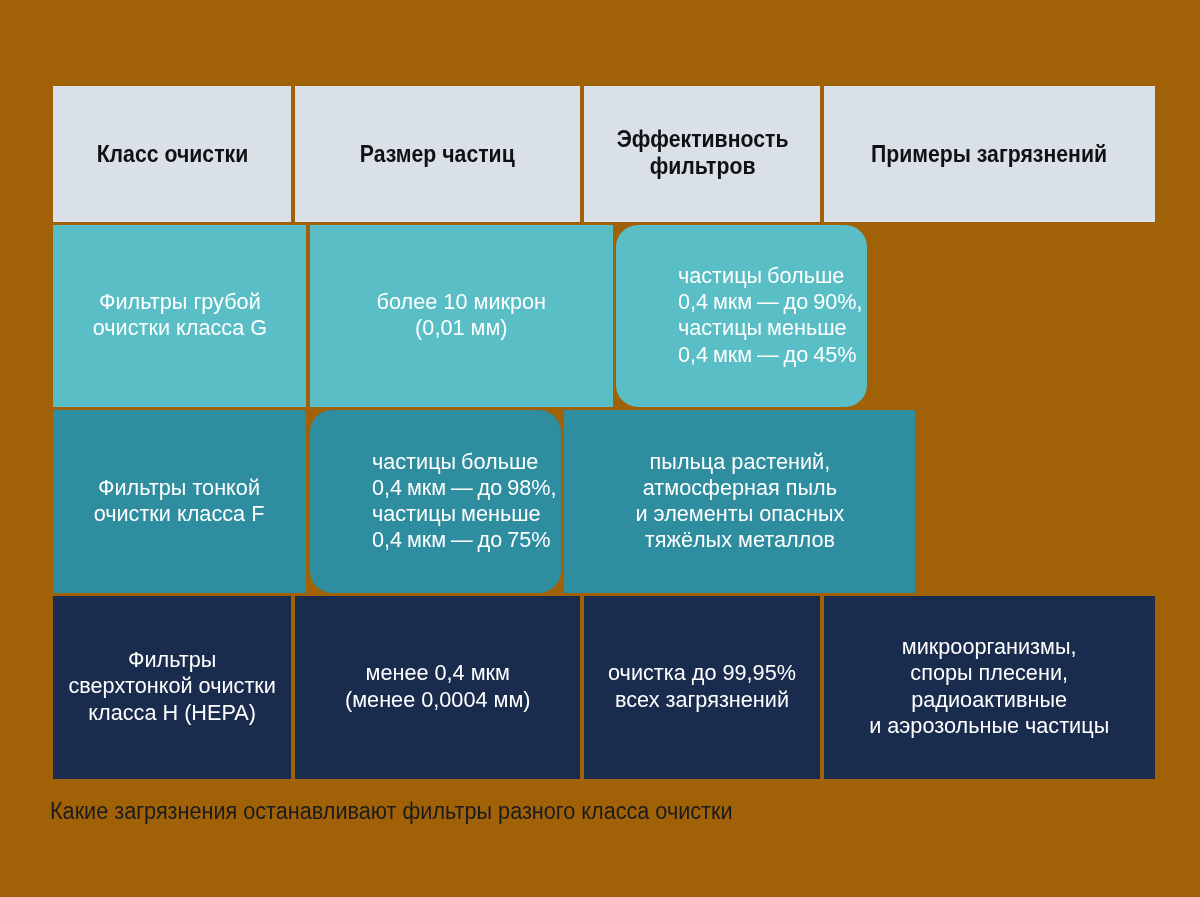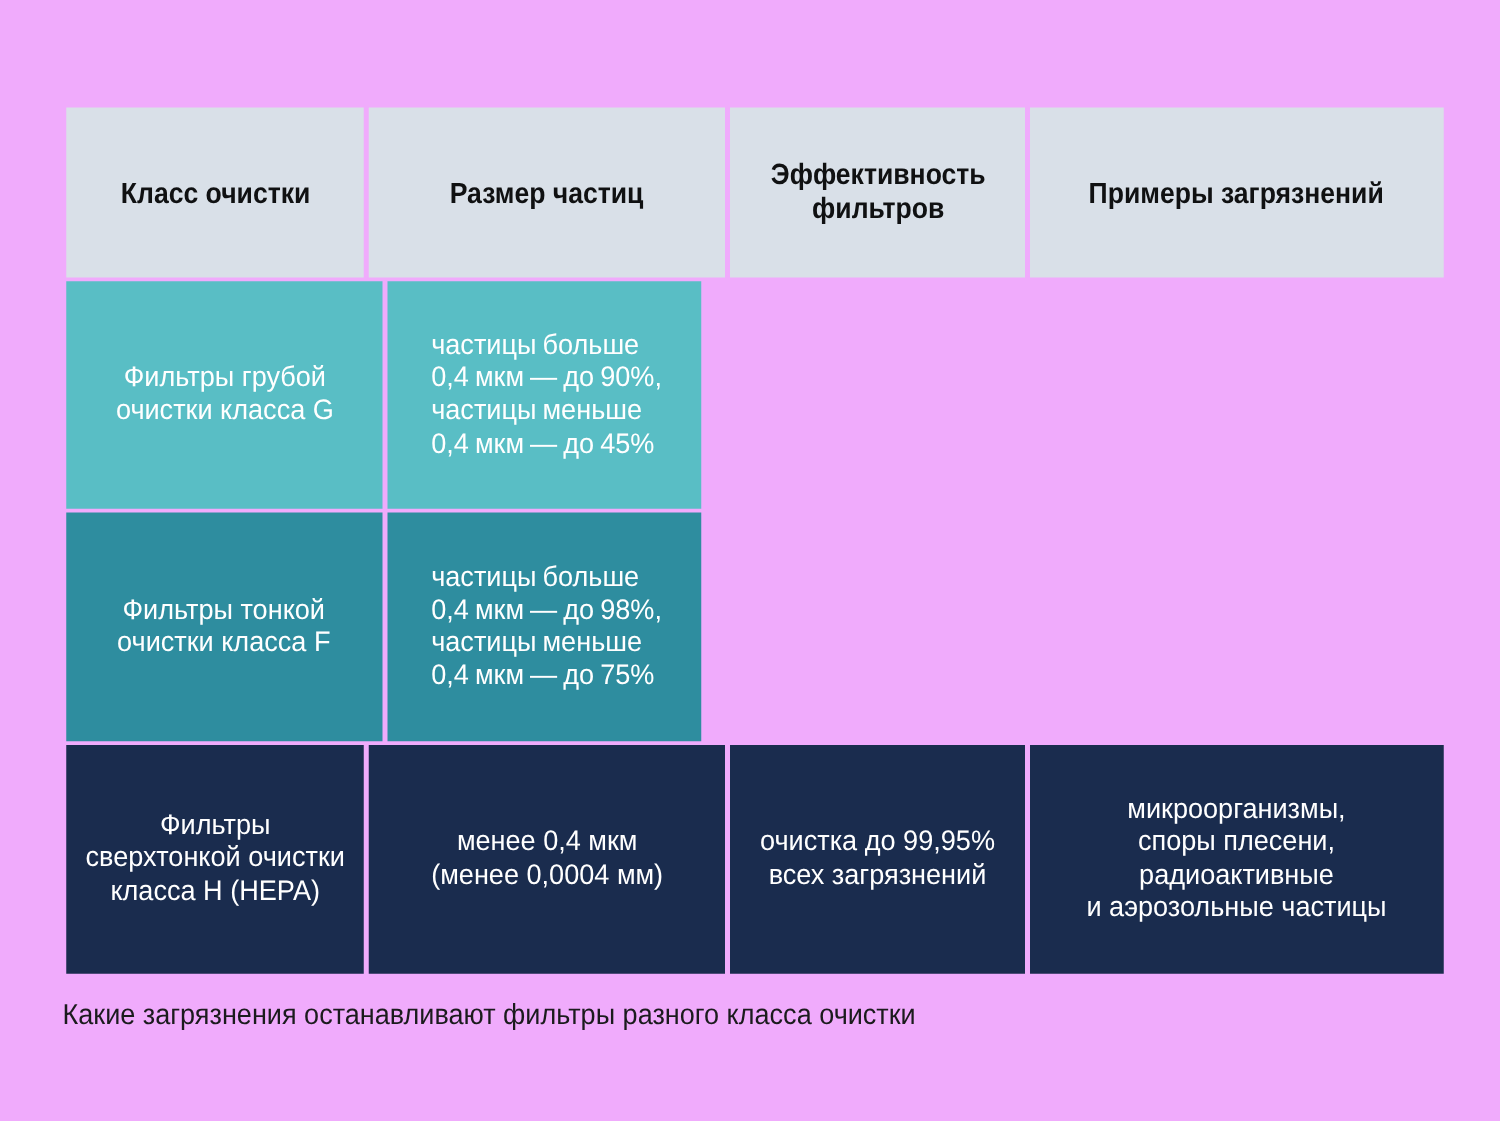--- a/index.html
+++ b/index.html
@@ -11,21 +11,21 @@
   body {
     width: 1200px;
     height: 897px;
     overflow: hidden;
     font-family: "Liberation Sans", sans-serif;
   }
   .page {
     position: relative;
     width: 1200px;
     height: 897px;
-    background: #f0abfc;
+    background: #a16207;
     overflow: hidden;
   }
   .table {
     position: absolute;
     left: 53px;
     top: 86.4px;
     width: 1101.6px;
     display: flex;
     flex-direction: column;
     gap: 3px;
@@ -71,21 +71,21 @@
     margin-top: -1.3px;
   }
   .c1 { width: 253px; }
   .c2 { width: 303px; }
   .c3 { width: 251px; }
   .c4 { width: 351px; }
   .r1 .cell { background: #59bec5; }
   .r2 .cell { background: #2e8d9f; height: 183.4px; }
   .r3 .cell { background: #1a2c4e; height: 182.3px; }
   .r3 .t { margin-top: -1.8px; }
-  .cell.txt-left { justify-content: flex-start; padding-left: 31px; }
+  .cell.txt-left { justify-content: flex-end; padding-left: 55px; border-radius: 22px; }
   .txt-left .t { text-align: left; }
   .cell.txt-left .t { word-spacing: -1.2px; }
   .caption {
     position: absolute;
     left: 50.1px;
     top: 798px;
     font-size: 23.1px;
     line-height: 26px;
     color: #1b1b1d;
     white-space: nowrap;
@@ -113,38 +113,48 @@
       <div class="cell c4">
           <span class="t">Примеры загрязнений</span>
         </div>
     </div>
 
     <div class="row row-body r1">
       <div class="cell c1">
           <span class="t">Фильтры грубой
 очистки класса G</span>
         </div>
+      <div class="cell c2">
+          <span class="t">более 10 микрон
+(0,01 мм)</span>
+        </div>
       <div class="cell c3 txt-left">
           <span class="t">частицы больше
 0,4 мкм — до 90%,
 частицы меньше
 0,4 мкм — до 45%</span>
         </div>
     </div>
 
     <div class="row row-body r2">
       <div class="cell c1">
           <span class="t">Фильтры тонкой
 очистки класса F</span>
         </div>
       <div class="cell c3 txt-left">
           <span class="t">частицы больше
 0,4 мкм — до 98%,
 частицы меньше
 0,4 мкм — до 75%</span>
+        </div>
+      <div class="cell c4">
+          <span class="t">пыльца растений,
+атмосферная пыль
+и элементы опасных
+тяжёлых металлов</span>
         </div>
     </div>
 
     <div class="row row-body r3">
       <div class="cell c1">
           <span class="t">Фильтры
 сверхтонкой очистки
 класса H (HEPA)</span>
         </div>
       <div class="cell c2">

